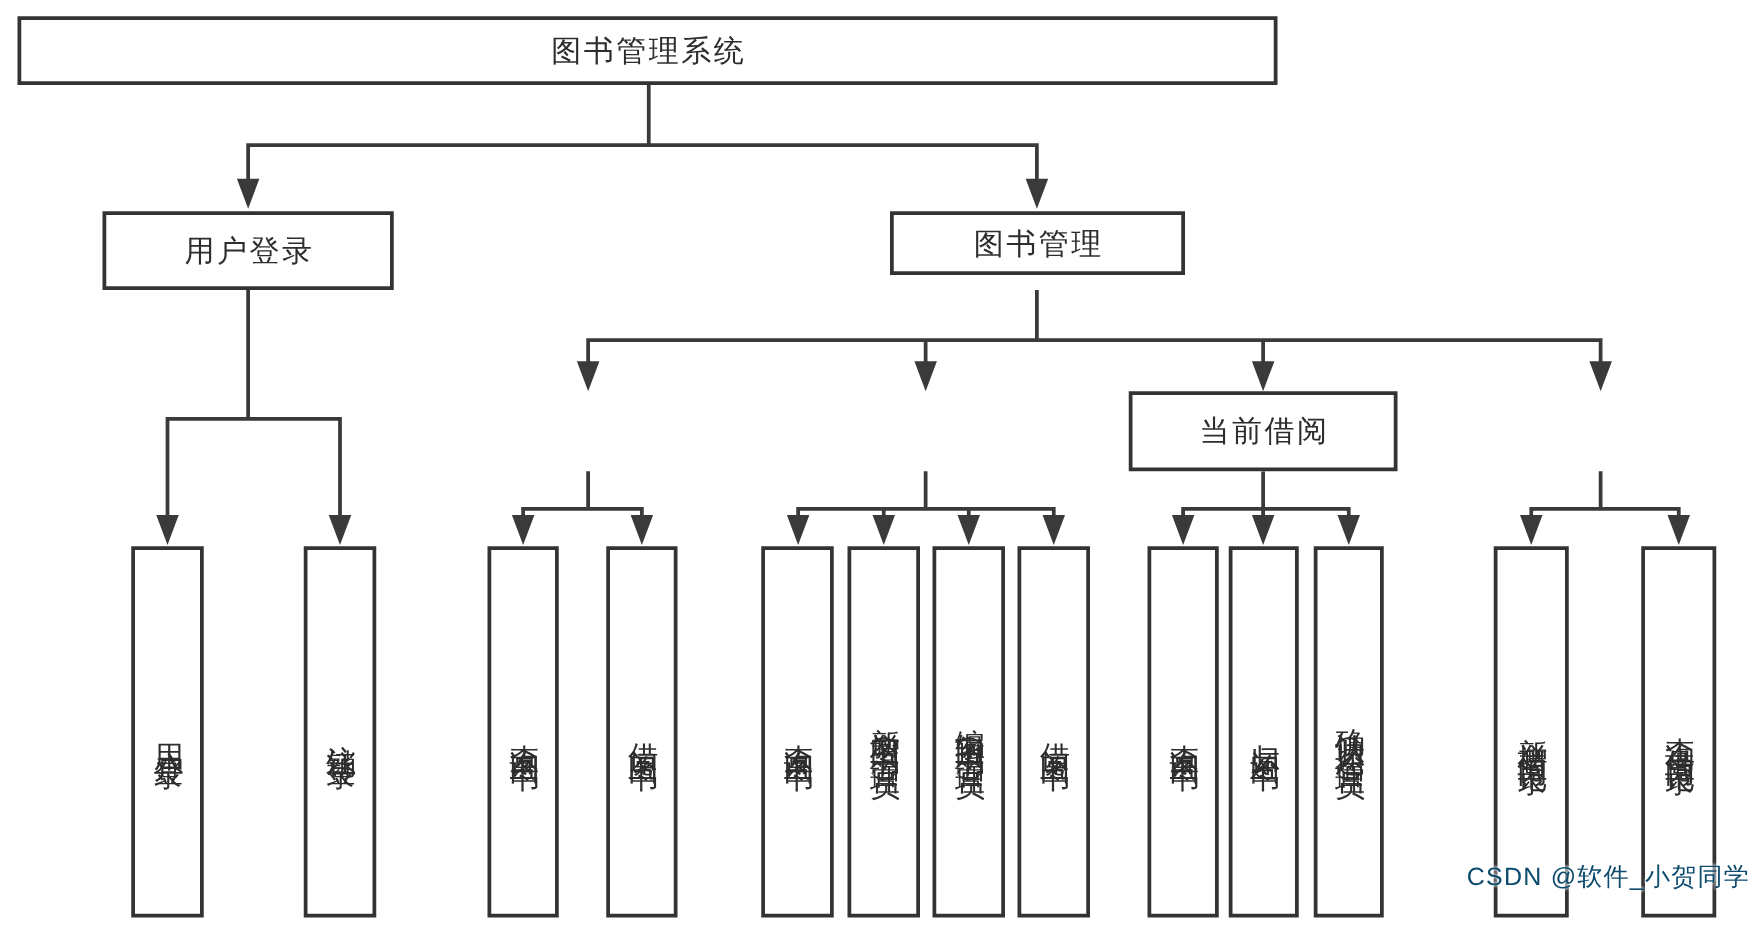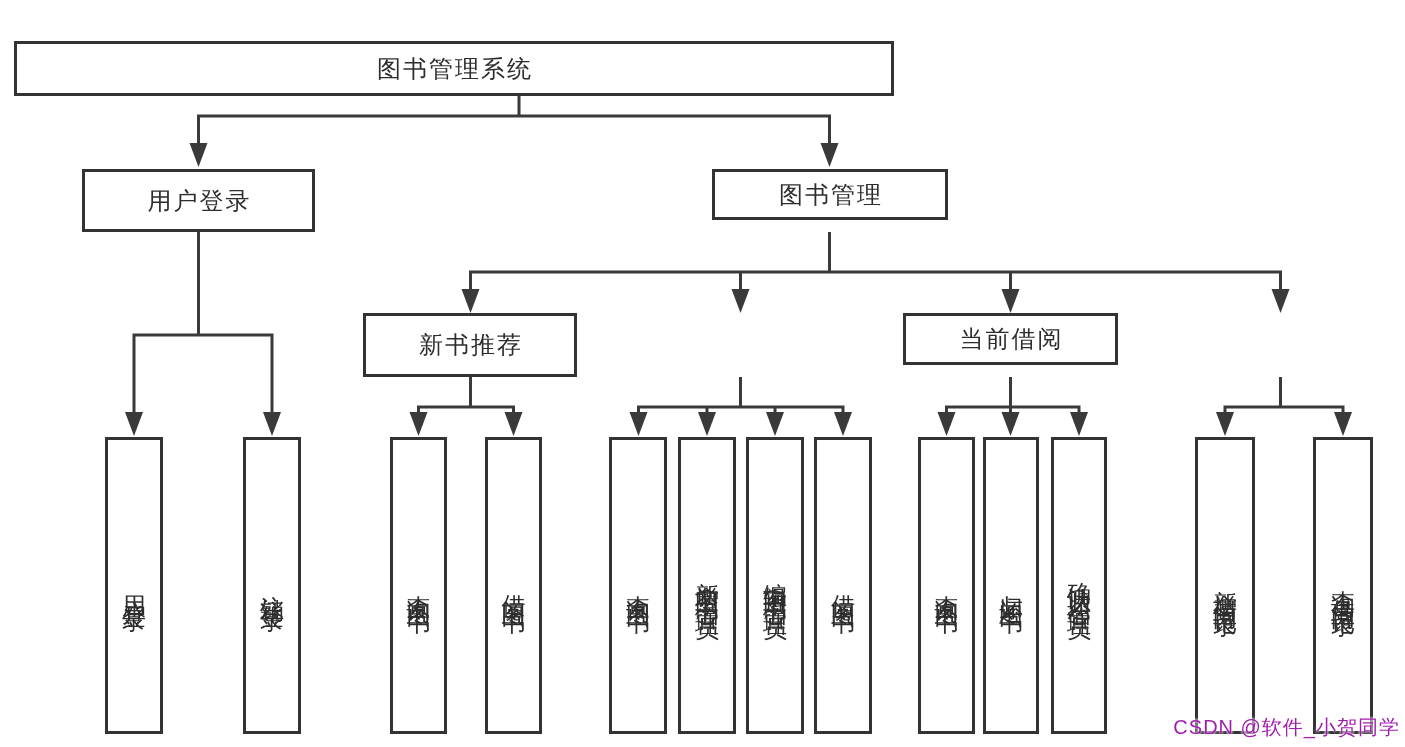--- a/index.html
+++ b/index.html
@@ -42,25 +42,25 @@
     writing-mode: vertical-rl;
     text-orientation: mixed;
     font-size: 24px;
     letter-spacing: 5px;
     line-height: 1;
     white-space: nowrap;
   }
   .watermark {
     position: absolute;
     right: 5px;
-    top: 714px;
+    top: 688px;
     z-index: 3;
     font-size: 20px;
     letter-spacing: 1px;
-    color: #a21caf;
+    color: #0c4a6e;
     text-shadow: 0 0 3px #ffffff, 0 0 3px #ffffff;
     white-space: nowrap;
   }
 </style>
 </head>
 <body>
 
 <div class="diagram">
 
   <svg class="connectors" width="1405" height="747" viewBox="0 0 1405 747" xmlns="http://www.w3.org/2000/svg">
@@ -89,35 +89,32 @@
       <polygon points="766,412 784,412 775,436"></polygon>
       <polygon points="834,412 852,412 843,436"></polygon>
       <polygon points="937.5,412 955.5,412 946.5,436"></polygon>
       <polygon points="1001.5,412 1019.5,412 1010.5,436"></polygon>
       <polygon points="1070,412 1088,412 1079,436"></polygon>
       <polygon points="1216,412 1234,412 1225,436"></polygon>
       <polygon points="1334,412 1352,412 1343,436"></polygon>
     </g>
   </svg>
 
-  <div class="node" style="left:14px; top:13px; width:880px; height:55px;margin-top:28px;">
+  <div class="node" style="left:14px; top:13px; width:1008px; height:55px;">
     <span class="hlabel">图书管理系统</span>
   </div>
 
   <div class="node" style="left:82px; top:169px; width:233px; height:63px;">
     <span class="hlabel">用户登录</span>
   </div>
   <div class="node" style="left:712px; top:169px; width:236px; height:51px;">
     <span class="hlabel">图书管理</span>
   </div>
 
-  <div class="node" style="left:363px; top:313px; width:214px; height:64px;">
-    <span class="hlabel">新书推荐</span>
-  </div>
-  <div class="node" style="left:903px; top:313px; width:215px; height:52px;">
+  <div class="node" style="left:903px; top:313px; width:215px; height:64px;">
     <span class="hlabel">当前借阅</span>
   </div>
 
   <div class="node" style="left:105px; top:437px; width:58px; height:297px;">
     <span class="vlabel">用户登录</span>
   </div>
   <div class="node" style="left:243px; top:437px; width:58px; height:297px;">
     <span class="vlabel">注销登录</span>
   </div>
 

